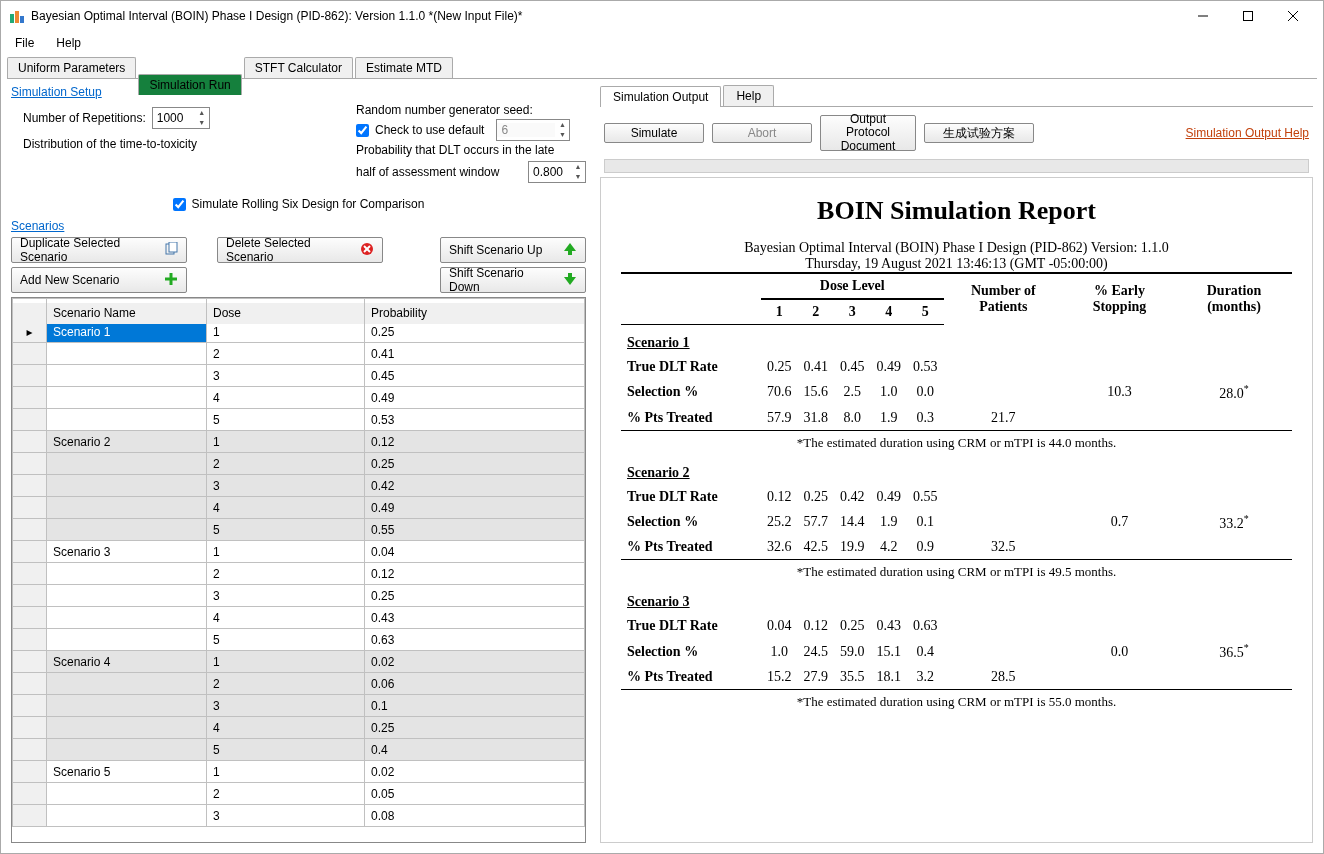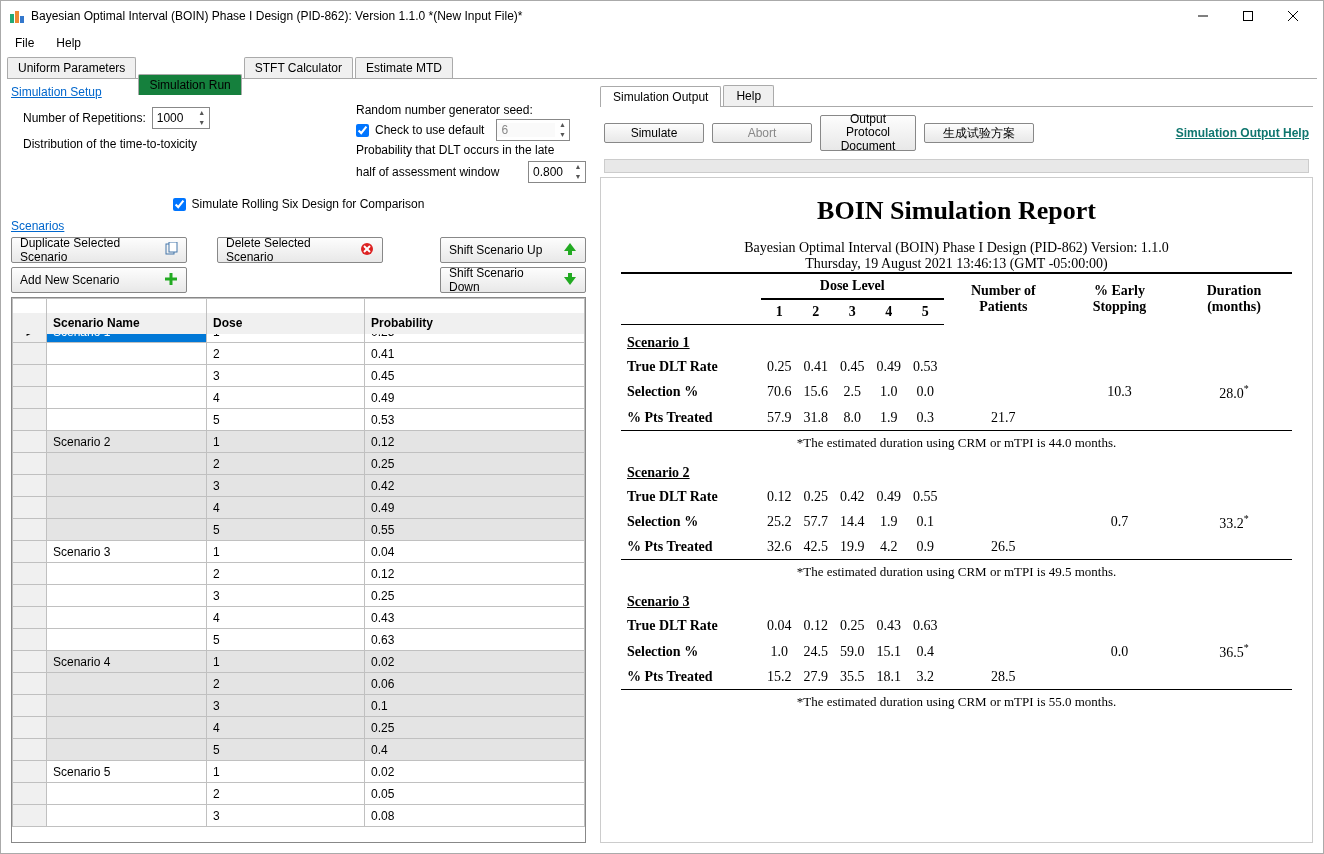--- a/index.html
+++ b/index.html
@@ -35,34 +35,34 @@
 .cb-row { display: flex; align-items: center; gap: 6px; margin: 2px 0; }
 .scenarios { flex: 1; display: flex; flex-direction: column; overflow: hidden; }
 .btn { border: 1px solid #888; background: linear-gradient(#fdfdfd,#e8e8e8); padding: 3px 8px; cursor: pointer; display: inline-flex; align-items: center; gap: 6px; border-radius: 2px; height: 26px; font-size: 12px; }
 .btn-rcol { margin-left: auto; display:flex; flex-direction:column; gap:4px;}
 .scen-action-row { display:flex; margin-bottom:4px; }
 .scen-action-row .lcol { display:flex; flex-direction:column; gap:4px; }
 .scen-action-row .lcol > div { display:flex; gap:30px;}
 .grid-wrap { flex: 1; border: 1px solid #888; overflow-y: scroll; overflow-x: hidden; position: relative; }
 table.grid { width: 100%; border-collapse: collapse; table-layout: fixed; }
 table.grid th, table.grid td { border: 1px solid #c0c0c0; padding: 3px 6px; height: 22px; font-size: 12px; text-align: left; background:#fff;}
-table.grid th { background: #f0f0f0; font-weight: bold; position: sticky; top: 14px; }
+table.grid th { background: #f0f0f0; font-weight: normal; position: sticky; top: 4px; }
 table.grid th:first-child, table.grid td:first-child { width: 34px; background: #f0f0f0; text-align:center;}
 table.grid th:nth-child(2), table.grid td:nth-child(2) { width: 160px; }
 table.grid th:nth-child(3), table.grid td:nth-child(3) { width: 158px; }
 table.grid tr.sel td:nth-child(2) { background: #0078d7; color: #fff; }
 table.grid tr.shade td { background: #e4e4e4; }
 table.grid tr.shade td:first-child { background:#f0f0f0;}
 .out-tabbar { display: flex; border-bottom: 1px solid #aaa; }
 .out-tab { padding: 3px 12px; border: 1px solid #aaa; border-bottom: none; background: #f0f0f0; margin-right: 2px; cursor: pointer; border-radius: 2px 2px 0 0; font-size:12px;}
 .out-tab.active { background: #fff; position:relative; top:1px;}
 .out-toolbar { display: flex; align-items: center; gap: 8px; padding: 8px 4px; }
 .out-toolbar .btn { width:100px; justify-content:center; height:20px;}
 .out-toolbar .btn.doc { width:96px; height:36px; white-space:normal; text-align:center; line-height:1.1; display:flex; align-items:center;}
-.out-link { margin-left: auto; color: #0f766e; text-decoration: underline; cursor: pointer; font-weight: bold; }
+.out-link { margin-left: auto; color: #c2410c; text-decoration: underline; cursor: pointer; }
 .report-wrap { flex:1; border:1px solid #ccc; overflow-y:scroll; padding: 10px 20px; font-family: Georgia, "Times New Roman", serif; }
 .report-wrap h1 { text-align:center; font-size: 26px; font-weight:bold; margin: 8px 0 14px; }
 .report-wrap .sub { text-align:center; font-size:14px; }
 .report-wrap h2 { text-align:center; font-size:18px; margin: 18px 0 10px; }
 .oc-table { width:100%; border-collapse:collapse; font-size:14px; }
 .oc-table th, .oc-table td { padding: 4px 6px; text-align:center; }
 .oc-table .rowlabel { text-align:left; font-weight:bold; width:140px;}
 .oc-table .scenlabel { text-align:left; font-weight:bold; text-decoration:underline; padding-top:10px;}
 .oc-table thead th { border-top: 2px solid #000; border-bottom: 1.5px solid #000; font-weight:bold;}
 .oc-table thead tr:first-child th { border-bottom:none;}
@@ -478,21 +478,21 @@
                 <td>0.7</td>
                 <td>33.2<sup>*</sup></td>
               </tr>
               <tr style="">
                 <td class="rowlabel">% Pts Treated</td>
                 <td>32.6</td>
                 <td>42.5</td>
                 <td>19.9</td>
                 <td>4.2</td>
                 <td>0.9</td>
-                <td>26.5</td>
+                <td>32.5</td>
                 <td></td>
                 <td></td>
               </tr>
               <tr>
                 <td colspan="9" class="footnote">*The estimated duration using CRM or mTPI is 49.5 months.</td>
               </tr>
               <tr>
                 <td colspan="9" class="scenlabel">Scenario 3</td>
               </tr>
               <tr>

